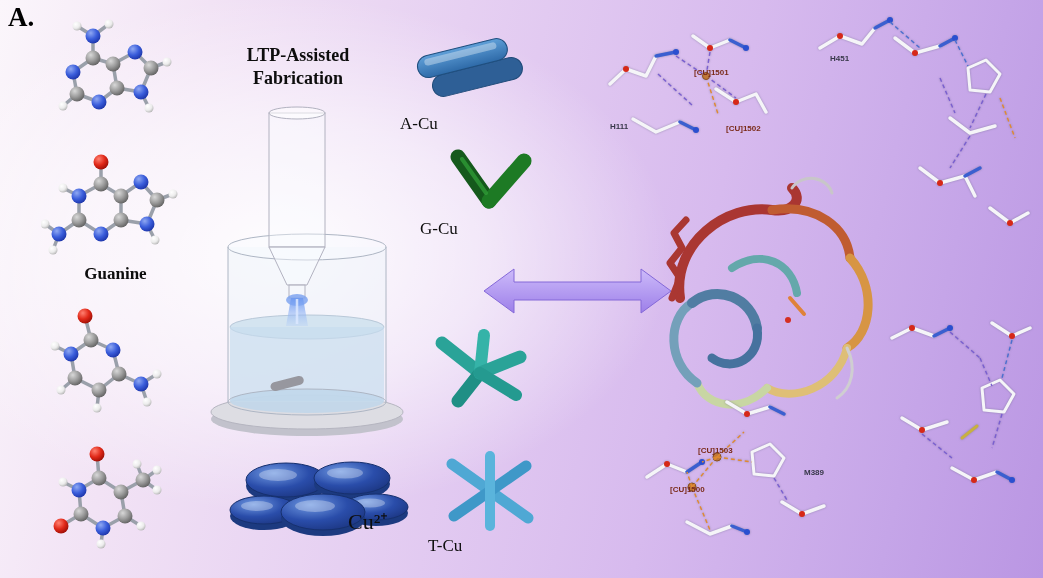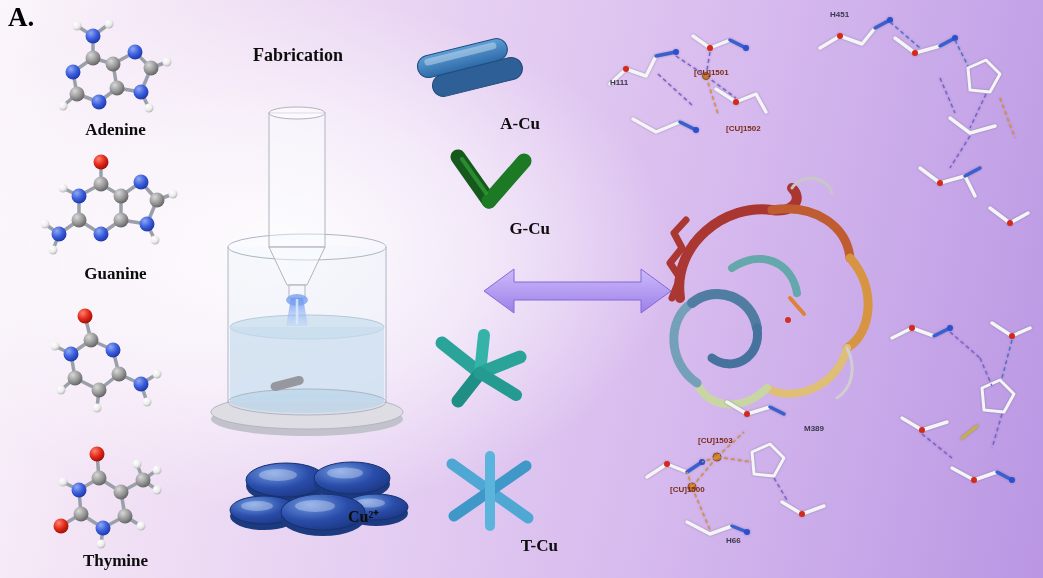--- a/index.html
+++ b/index.html
@@ -13,26 +13,26 @@
       linear-gradient(103deg, #fbf6fb 0%, #f2e3f5 18%, #e6d0f2 40%, #d7baee 65%, #c5a5e8 86%, #ba96e3 100%);
   }
   .panel-label{position:absolute;left:8px;top:2px;font-size:27px;font-weight:bold;color:#000;}
   .mol{position:absolute;width:195px;text-align:center;}
   .mol svg{display:block;margin:0 auto;}
   .mol-label{font-weight:bold;font-size:17px;color:#0d0d0d;margin-top:2px;}
   .bond{stroke:#9aa0aa;stroke-width:3.5;stroke-linecap:round;}
   .aN{fill:url(#atomN);} .aC{fill:url(#atomC);} .aH{fill:url(#atomH);} .aO{fill:url(#atomO);}
   .fab-title{position:absolute;left:218px;top:44px;width:160px;text-align:center;
     font-size:18px;font-weight:bold;color:#0d0d0d;line-height:1.25;}
-  .big-label{position:absolute;font-size:17px;font-weight:bold;color:#0d0d0d;text-align:right;}
-  .cu-label{position:absolute;left:348px;top:505px;font-size:16px;font-weight:bold;color:#0d0d0d;}
+  .big-label{position:absolute;font-size:17px;font-weight:normal;color:#0d0d0d;text-align:left;}
+  .cu-label{position:absolute;left:348px;top:505px;font-size:22px;font-weight:normal;color:#0d0d0d;}
   .bridge-label{position:absolute;width:175px;text-align:center;font-size:18px;font-weight:bold;color:#14142e;}
   .anno{position:absolute;font-family:"Liberation Sans", sans-serif;font-size:8px;font-weight:bold;white-space:nowrap;}
   .anno-cu{color:#7a2a18;}
-  .anno-res{color:#38384a;}
+  .anno-res{color:#38384a;margin-top:44px;}
   .stick{stroke:#f5f5f8;stroke-width:3.5;fill:none;stroke-linecap:round;stroke-linejoin:round;}
   .stickb{stroke:#3a5fd0;stroke-width:3.5;fill:none;stroke-linecap:round;}
   .sticky{stroke:#c8b040;stroke-width:3;fill:none;stroke-linecap:round;}
   .dotr{fill:#d62818;} .dotb{fill:#2a4fd0;}
   .dashp{stroke:#7a5fd0;stroke-width:1.4;stroke-dasharray:4 3;fill:none;}
   .dasho{stroke:#e08a30;stroke-width:1.4;stroke-dasharray:4 3;fill:none;}
   .dashb{stroke:#4a6fd0;stroke-width:1.4;stroke-dasharray:4 3;fill:none;}
   .ring{stroke:#f5f5f8;stroke-width:3;fill:none;stroke-linejoin:round;}
   .cuatom{fill:#c07838;stroke:#8a5020;stroke-width:1;}
   svg.cluster{position:absolute;filter:drop-shadow(0 0 1px rgba(100,100,130,0.55));}
@@ -118,21 +118,20 @@
           <circle class="aN" cx="58" cy="84" r="7.5"></circle>
         <circle class="aC" cx="76" cy="70" r="7.5"></circle>
           <circle class="aC" cx="72" cy="46" r="7.5"></circle>
         <circle class="aN" cx="94" cy="34" r="7.5"></circle>
           <circle class="aC" cx="110" cy="50" r="7.5"></circle>
         <circle class="aH" cx="126" cy="44" r="4.5"></circle>
           <circle class="aN" cx="100" cy="74" r="7.5"></circle>
         <circle class="aH" cx="108" cy="90" r="4.5"></circle>
       </g>
     </svg>
-    <div class="mol-label">Adenine</div>
   </div>
 
   <div class="mol" style="left:18px;top:150px">
     <svg width="150" height="112" viewBox="0 0 150 112">
       <g>
         <line class="bond" x1="60" y1="12" x2="60" y2="34"></line>
           <line class="bond" x1="60" y1="34" x2="38" y2="46"></line>
         <line class="bond" x1="38" y1="46" x2="22" y2="38"></line>
           <line class="bond" x1="38" y1="46" x2="38" y2="70"></line>
         <line class="bond" x1="38" y1="70" x2="18" y2="84"></line>
@@ -236,24 +235,24 @@
           <circle class="aH" cx="60" cy="100" r="4.5"></circle>
         <circle class="aC" cx="84" cy="72" r="7.5"></circle>
           <circle class="aH" cx="100" cy="82" r="4.5"></circle>
         <circle class="aC" cx="80" cy="48" r="7.5"></circle>
           <circle class="aC" cx="102" cy="36" r="7.5"></circle>
         <circle class="aH" cx="96" cy="20" r="4.5"></circle>
           <circle class="aH" cx="116" cy="26" r="4.5"></circle>
         <circle class="aH" cx="116" cy="46" r="4.5"></circle>
       </g>
     </svg>
-    <div class="mol-label">Thymine</div>
   </div>
 
   <div class="fab-title">
+    <div>LTP-Assisted</div>
     <div>Fabrication</div>
   </div>
 
   <svg class="abs" style="left:210px;top:95px" width="200" height="345" viewBox="0 0 200 345">
     <ellipse cx="97" cy="324" rx="96" ry="17" fill="#c2c2cc"></ellipse>
     <ellipse cx="97" cy="317" rx="96" ry="17" fill="#dddde3" stroke="#b5b5c0"></ellipse>
     <g>
       <rect x="18" y="152" width="158" height="155" fill="rgba(238,244,250,0.5)"></rect>
       <ellipse cx="97" cy="232" rx="77" ry="12" fill="#d4e4f0" stroke="#b8c8d8"></ellipse>
       <rect x="20" y="232" width="154" height="74" fill="rgba(198,219,238,0.65)"></rect>
@@ -449,18 +448,18 @@
     <line class="dashp" x1="118" y1="60" x2="130" y2="88"></line>
     <line class="dashp" x1="60" y1="136" x2="90" y2="160"></line>
     <line class="dashp" x1="140" y1="116" x2="130" y2="150"></line>
     <line class="dashb" x1="150" y1="42" x2="140" y2="80"></line>
   </svg>
 
   <div class="anno anno-res" style="left:830px;top:10px">H451</div>
   <div class="anno anno-res" style="left:610px;top:78px">H111</div>
   <div class="anno anno-cu" style="left:694px;top:68px">[CU]1501</div>
   <div class="anno anno-cu" style="left:726px;top:124px">[CU]1502</div>
-  <div class="anno anno-cu" style="left:698px;top:436px">[CU]1503</div>
+  <div class="anno anno-cu" style="left:698px;top:446px">[CU]1503</div>
   <div class="anno anno-cu" style="left:670px;top:485px">[CU]1500</div>
   <div class="anno anno-res" style="left:726px;top:536px">H66</div>
   <div class="anno anno-res" style="left:804px;top:424px">M389</div>
 
 </div>
 
 </body></html>

